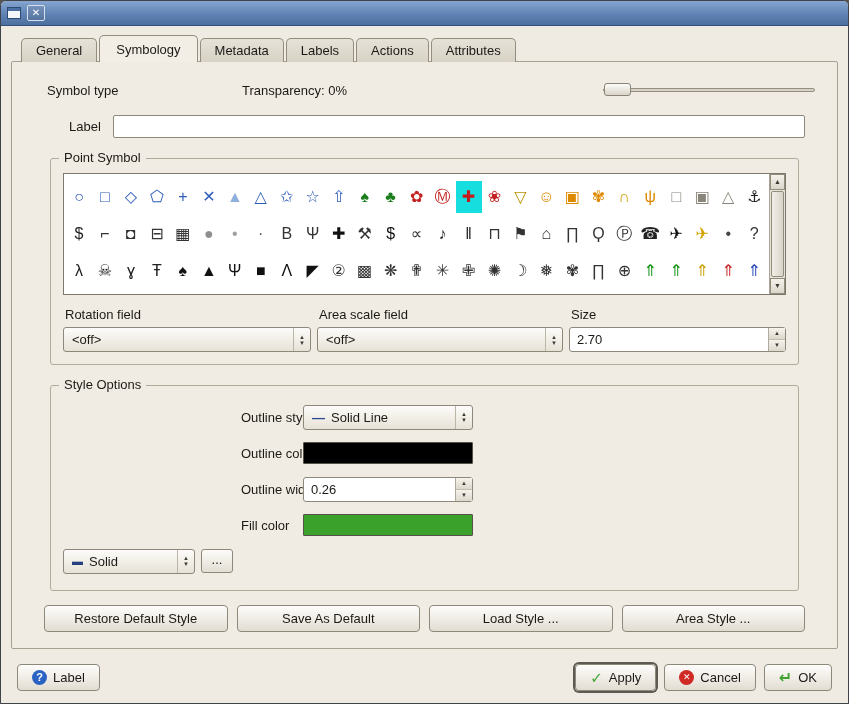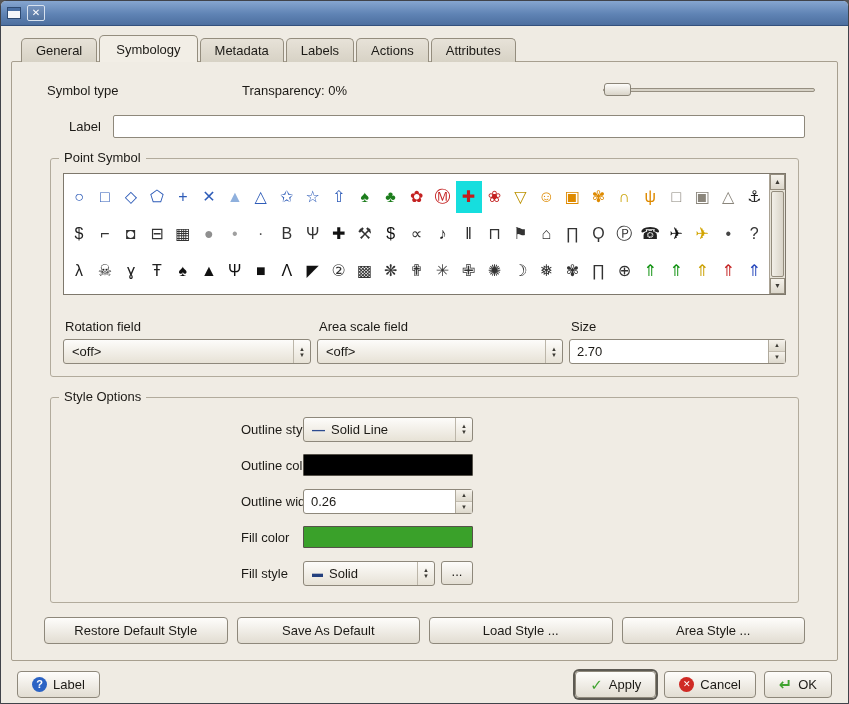--- a/index.html
+++ b/index.html
@@ -74,21 +74,21 @@
   
   .symbol-list { display: flex; background: #fff; border: 1px solid #7e786c; height: 122px; }
   .symgrid { flex: 1; display: flex; flex-direction: column; justify-content: space-evenly; padding: 2px 2px; overflow: hidden; }
   .symrow { display: flex; }
   .symcell { flex: 1 1 0; text-align: center; font-size: 16px; line-height: 32px; height: 32px; cursor: pointer; overflow: hidden; }
   .symcell.selected { background: #16dede; }
   .vscroll { width: 16px; display: flex; flex-direction: column; background: #e7e3d8; border-left: 1px solid #aaa294; }
   .vbtn { height: 16px; background: linear-gradient(#f5f2eb, #dcd7cb); border: 1px solid #938c7d; font-size: 7px; line-height: 14px; text-align: center; color: #3c3a34; cursor: pointer; }
   .vthumb { flex: 1; margin: 1px; background: linear-gradient(90deg, #f2efe8, #d9d4c8); border: 1px solid #938c7d; border-radius: 2px; cursor: pointer; }
   
-  .fields-row { display: flex; gap: 6px; margin-top: 24px; }
+  .fields-row { display: flex; gap: 6px; margin-top: 12px; }
   .fieldcol { display: flex; flex-direction: column; }
   .fieldcol .lbl { margin: 0 0 5px 2px; }
   .fieldcol.c1 { width: 248px; } .fieldcol.c2 { width: 246px; } .fieldcol.c3 { flex: 1; }
   .spinbox {
     display: flex; align-items: center; height: 25px;
     background: #fff; border: 1px solid #8e887b; border-radius: 3px; padding-left: 7px;
   }
   .spinbox .val { flex: 1; }
   .spinbtns { width: 17px; align-self: stretch; display: flex; flex-direction: column; border-left: 1px solid #b0aa9d; }
   .sb { flex: 1; font-size: 6px; line-height: 10px; text-align: center; color: #3c3a34; background: linear-gradient(#f6f3ec, #ddd8cc); cursor: pointer; }
@@ -330,21 +330,20 @@
               </span>
           </div>
         </div>
 
         <div class="optrow">
           <span class="opt-label">Fill color</span>
           <div class="color-btn" style="background: rgb(58, 161, 42);"></div>
         </div>
 
         <div class="optrow">
-          <span class="opt-label">Fill style</span>
           <div class="combo fillstyle-combo">
             <span class="fill-icon">▬</span>
             <span class="val">Solid</span>
             <span class="arrows">
                 <span>▲</span>
                 <span>▼</span>
               </span>
           </div>
           <div class="ellipsis-btn">...</div>
         </div>

